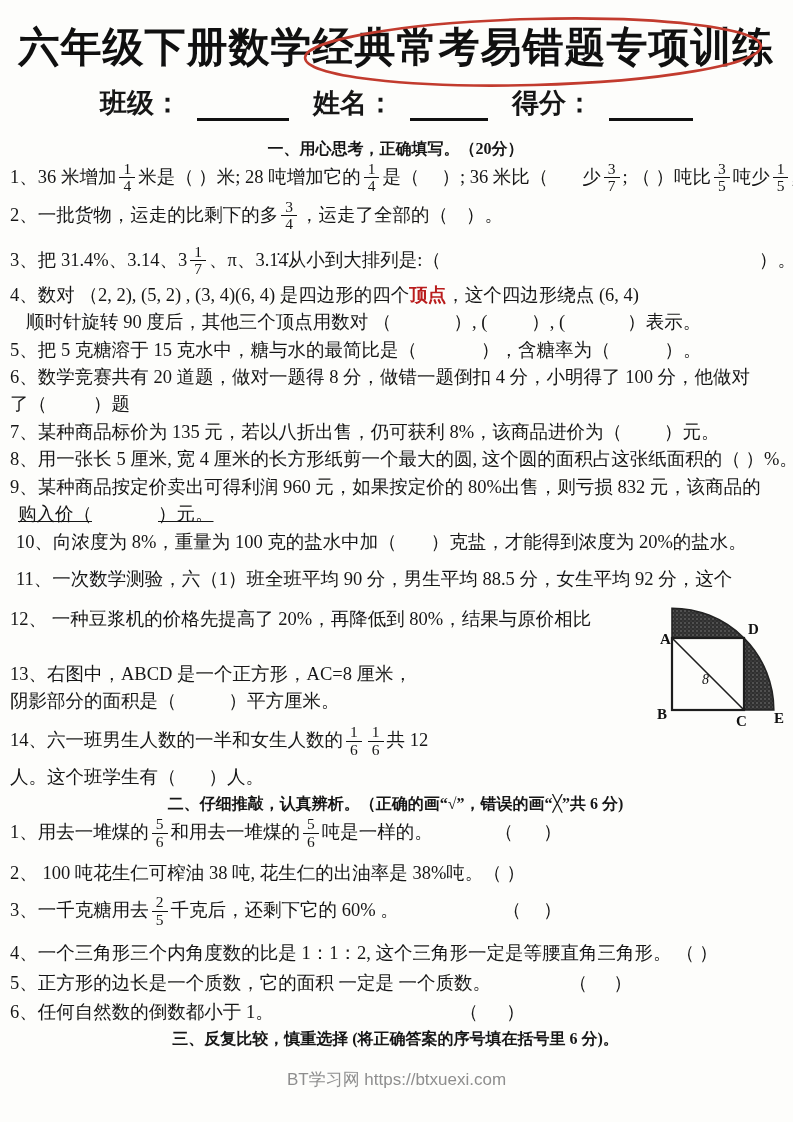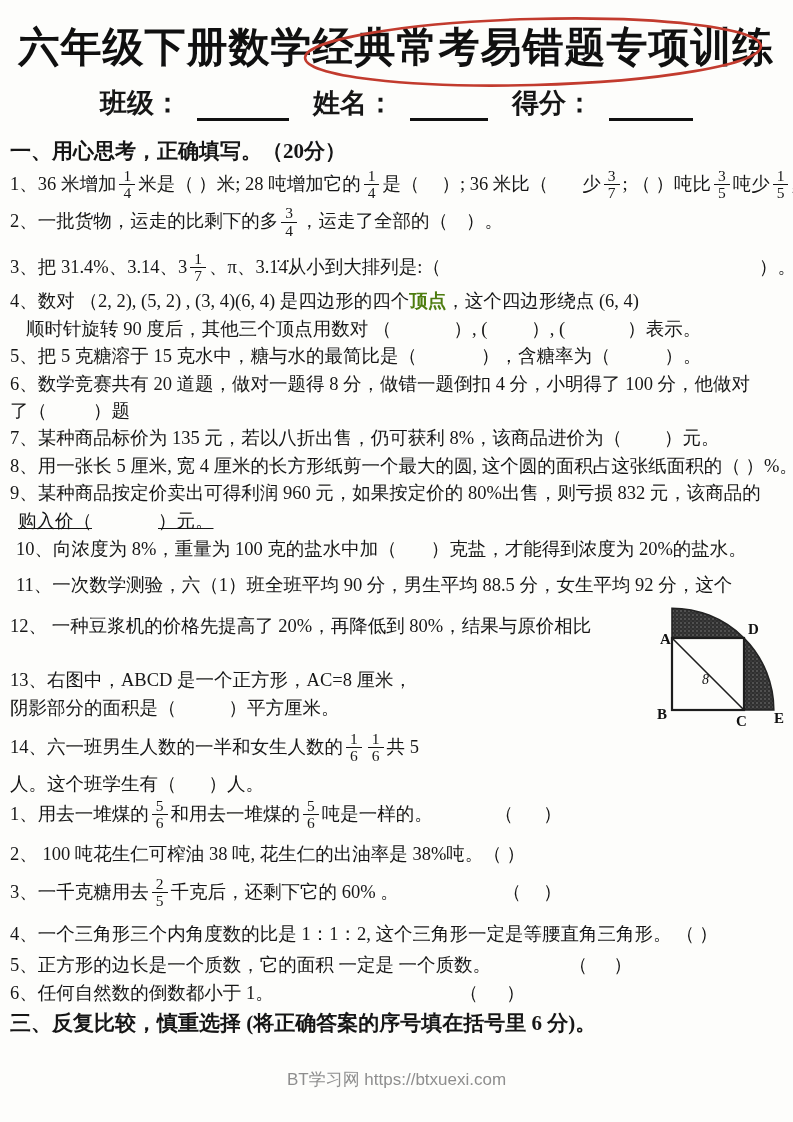--- a/index.html
+++ b/index.html
@@ -19,22 +19,22 @@
   .red-ellipse{position:absolute;left:298px;top:10px;pointer-events:none;}
   .info-row{
     display:flex;justify-content:center;align-items:flex-end;gap:24px;
     margin-top:10px;font-size:27px;font-weight:700;
   }
   .info-item{display:flex;align-items:flex-end;gap:16px;}
   .write-blank{display:inline-block;height:1em;border-bottom:3px solid #111;}
   .w1{width:92px}.w2{width:78px}.w3{width:84px}
   .content{padding:14px 12px 0 10px;font-size:18.5px;line-height:1.32;}
   .line{margin:3px 0;white-space:nowrap;}
-  .line.sec{font-weight:700;font-size:21px;}
-  .em{color:#4d7c0f;font-weight:700;}
+  .line.sec{font-weight:700;font-size:16px;text-align:center;}
+  .em{color:#b91c1c;font-weight:700;}
   .frac{
     display:inline-flex;flex-direction:column;align-items:center;
     vertical-align:middle;line-height:1.05;font-size:15.5px;margin:0 3px;
     position:relative;top:-1px;
   }
   .frac .num{padding:0 4px;}
   .frac .den{border-top:1.6px solid #111;padding:0 4px;}
   .gap{display:inline-block;}
   .figure-box{position:absolute;left:652px;top:590px;}
   .footer{
@@ -109,22 +109,23 @@
       <div class="line" style="margin-top: 12px; padding-left: 6px;"><span>11、一次数学测验，六（1）班全班平均 90 分，男生平均 88.5 分，女生平均 92 分，这个</span></div>
       <div class="line" style="margin-top: 16px;"><span>12、 一种豆浆机的价格先提高了 20%，再降低到 80%，结果与原价相比</span></div>
       <div class="line" style="margin-top: 30px;"><span>13、右图中，ABCD 是一个正方形，AC=8 厘米，</span></div>
       <div class="line"><span>阴影部分的面积是（</span><span class="gap" style="width: 52px;"></span><span>）平方厘米。</span></div>
       <div class="line" style="margin-top: 12px;"><span>14、六一班男生人数的一半和女生人数的</span><span class="frac">
           <span class="num">1</span>
           <span class="den">6</span>
         </span><span class="frac">
           <span class="num">1</span>
           <span class="den">6</span>
-        </span><span>共 5</span></div>
+        </span><span>共 12</span></div>
       <div class="line" style="margin-top: 6px;"><span>人。这个班学生有（</span><span class="gap" style="width: 32px;"></span><span>）人。</span></div>
+      <div class="line sec" style="margin-top: 4px;"><span>二、仔细推敲，认真辨析。（正确的画“√”，错误的画“╳”共 6 分)</span></div>
       <div class="line" style=""><span>1、用去一堆煤的</span><span class="frac">
           <span class="num">5</span>
           <span class="den">6</span>
         </span><span>和用去一堆煤的</span><span class="frac">
           <span class="num">5</span>
           <span class="den">6</span>
         </span><span>吨是一样的。</span><span class="gap" style="width: 62px;"></span><span>（</span><span class="gap" style="width: 30px;"></span><span>）</span></div>
       <div class="line" style="margin-top: 10px;"><span>2、 100 吨花生仁可榨油 38 吨, 花生仁的出油率是 38%吨。（ ）</span></div>
       <div class="line" style="margin-top: 10px;"><span>3、一千克糖用去</span><span class="frac">
           <span class="num">2</span>

